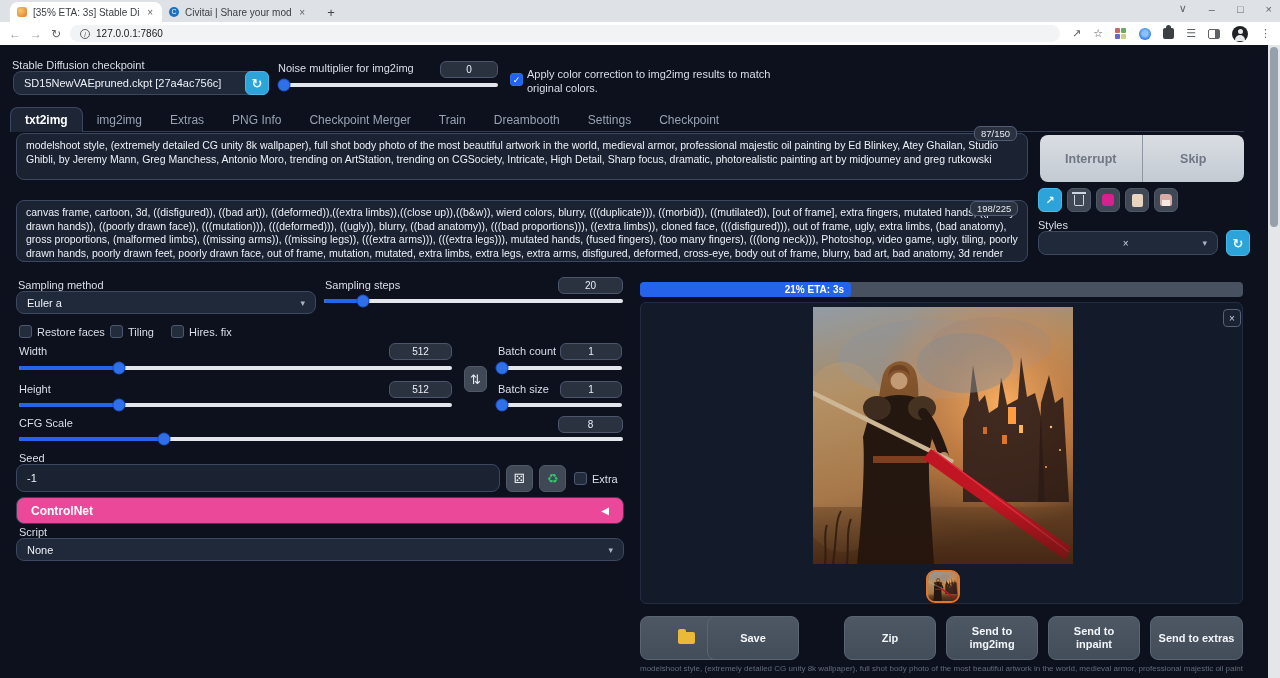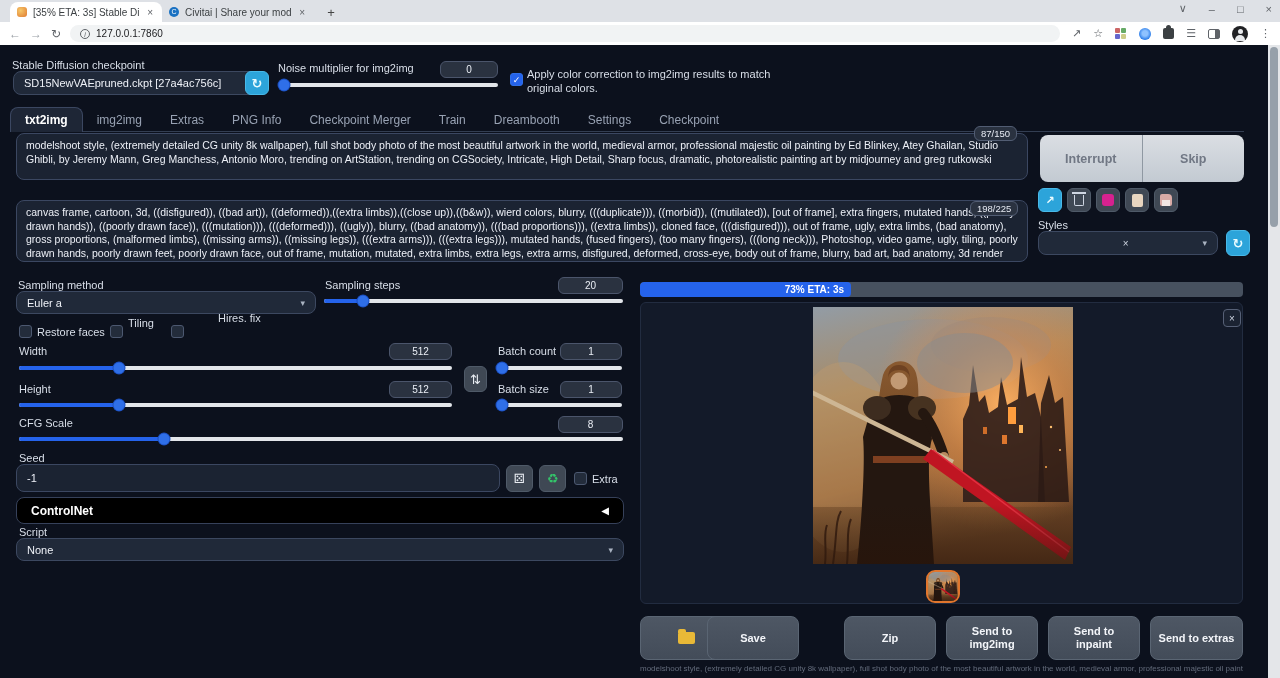--- a/index.html
+++ b/index.html
@@ -50,21 +50,21 @@
   .btncyan { position:absolute; background:#2ca4da; border:1px solid #49b9e8; border-radius:6px; color:#eafcff; display:flex; align-items:center; justify-content:center; font-size:13px; font-weight:bold; }
   .btngraysm { position:absolute; background:#3f4854; border:1px solid #4f5a68; border-radius:6px; display:flex; align-items:center; justify-content:center; font-size:13px; color:#e8ecf2; }
   .ta { position:absolute; background:#1b2332; border:1px solid #3b4761; border-radius:8px; color:#edf0f7; font-size:10.5px; line-height:13.5px; padding:5px 9px; resize:none; overflow:hidden; font-family:inherit; width:1012px; }
   .counter { position:absolute; height:15px; padding:0 6px; background:#2a3240; border:1px solid #525d73; border-radius:6px; font-size:9.5px; color:#e6eaf2; display:flex; align-items:center; z-index:3; }
 
   .navtabs { position:absolute; left:10px; top:61px; height:26px; display:flex; align-items:flex-end; }
   .tabline { position:absolute; left:16px; top:86px; width:1228px; height:1px; background:#333e52; }
   .navtab { font-size:12px; color:#98a2b3; padding:0 14px; height:25px; display:flex; align-items:center; }
   .navtab.active { background:#1e2636; border:1px solid #3b4761; border-bottom:none; border-radius:8px 8px 0 0; color:#fff; font-weight:bold; z-index:2; }
 
-  .accordion { position:absolute; background:#000000; border:1px solid #36415a; border-radius:8px; display:flex; align-items:center; padding:0 14px; color:#fff; }
+  .accordion { position:absolute; background:#ec4899; border:1px solid #36415a; border-radius:8px; display:flex; align-items:center; padding:0 14px; color:#fff; }
   .btnlightwrap { position:absolute; border-radius:8px; overflow:hidden; display:flex; }
   .btnlight { flex:1; background:linear-gradient(#dadee3,#c3cad2); color:#707784; font-weight:bold; font-size:12.5px; display:flex; align-items:center; justify-content:center; }
   .btnlight + .btnlight { border-left:1px solid #8f98a2; }
 
   .pbar { position:absolute; background:#47515f; border-radius:4px; overflow:hidden; }
   .pfill { height:100%; background:#2563eb; border-radius:4px; display:flex; align-items:center; justify-content:flex-end; padding-right:7px; color:#fff; font-size:10px; font-weight:bold; white-space:nowrap; }
 
   .gallery { position:absolute; background:#131a29; border:1px solid #222c40; border-radius:6px; }
   .gclose { position:absolute; width:18px; height:18px; border:1px solid #566076; border-radius:4px; background:#1b2332; color:#cdd4e0; font-size:10px; display:flex; align-items:center; justify-content:center; }
   .thumbwrap { position:absolute; width:34px; height:33px; border:2px solid #e1762d; border-radius:9px; overflow:hidden; background:#a86a33; display:flex; }
@@ -229,23 +229,23 @@
     <span class="caret">▾</span>
   </div>
   <div class="slider" style="left:324px; top:254px; width:299px;">
     <span class="fill" style="width:13%;"></span>
     <span class="handle" style="left:13%;"></span>
   </div>
 
   <div class="cb" style="left:19px; top:280px;"></div>
   <div class="lbl" style="left:37px; top:281px;">Restore faces</div>
   <div class="cb" style="left:110px; top:280px;"></div>
-  <div class="lbl" style="left:128px; top:272px;">Tiling</div>
+  <div class="lbl" style="left:128px; top:281px;">Tiling</div>
   <div class="cb" style="left:171px; top:280px;"></div>
-  <div class="lbl" style="left:189px; top:267px;margin-left:29px;">Hires. fix</div>
+  <div class="lbl" style="left:189px; top:281px;">Hires. fix</div>
 
   <div class="lbl" style="left:19px; top:300px;">Width</div>
   <div class="chip" style="left:389px; top:298px; width:63px;">512</div>
   <div class="slider" style="left:19px; top:321px; width:433px;">
     <span class="fill" style="width:23%;"></span>
     <span class="handle" style="left:23%;"></span>
   </div>
   <div class="btngraysm" style="left:464px; top:321px; width:23px; height:26px;">⇅</div>
   <div class="lbl" style="left:498px; top:300px;">Batch count</div>
   <div class="chip" style="left:560px; top:298px; width:62px;">1</div>
@@ -312,21 +312,21 @@
   </div>
   <div class="lbl" style="left:1038px; top:174px;">Styles</div>
   <div class="dd" style="left:1038px; top:186px; width:180px; height:24px;">
     <span style="margin-left:auto; color:#cfd6e2; font-size:10px;">×</span>
     <span class="caret">▾</span>
   </div>
   <div class="btncyan" style="left:1226px; top:185px; width:24px; height:26px;">↻</div>
 
   <div class="pbar" style="left:640px; top:237px; width:603px; height:15px;">
     <div class="pfill" style="width:35%;">
-      <span>73% ETA: 3s</span>
+      <span>21% ETA: 3s</span>
     </div>
   </div>
   <div class="gallery" style="left:640px; top:257px; width:603px; height:302px;">
     <svg viewBox="0 0 260 257" width="260" height="257" style="position:absolute; left:172px; top:4px;">
         <use href="#artwork"></use>
       </svg>
     <div class="gclose" style="left:582px; top:6px;">×</div>
     <div class="thumbwrap" style="left:285px; top:267px;">
       <svg viewBox="0 0 260 257" width="30" height="29">
           <use href="#artwork"></use>

